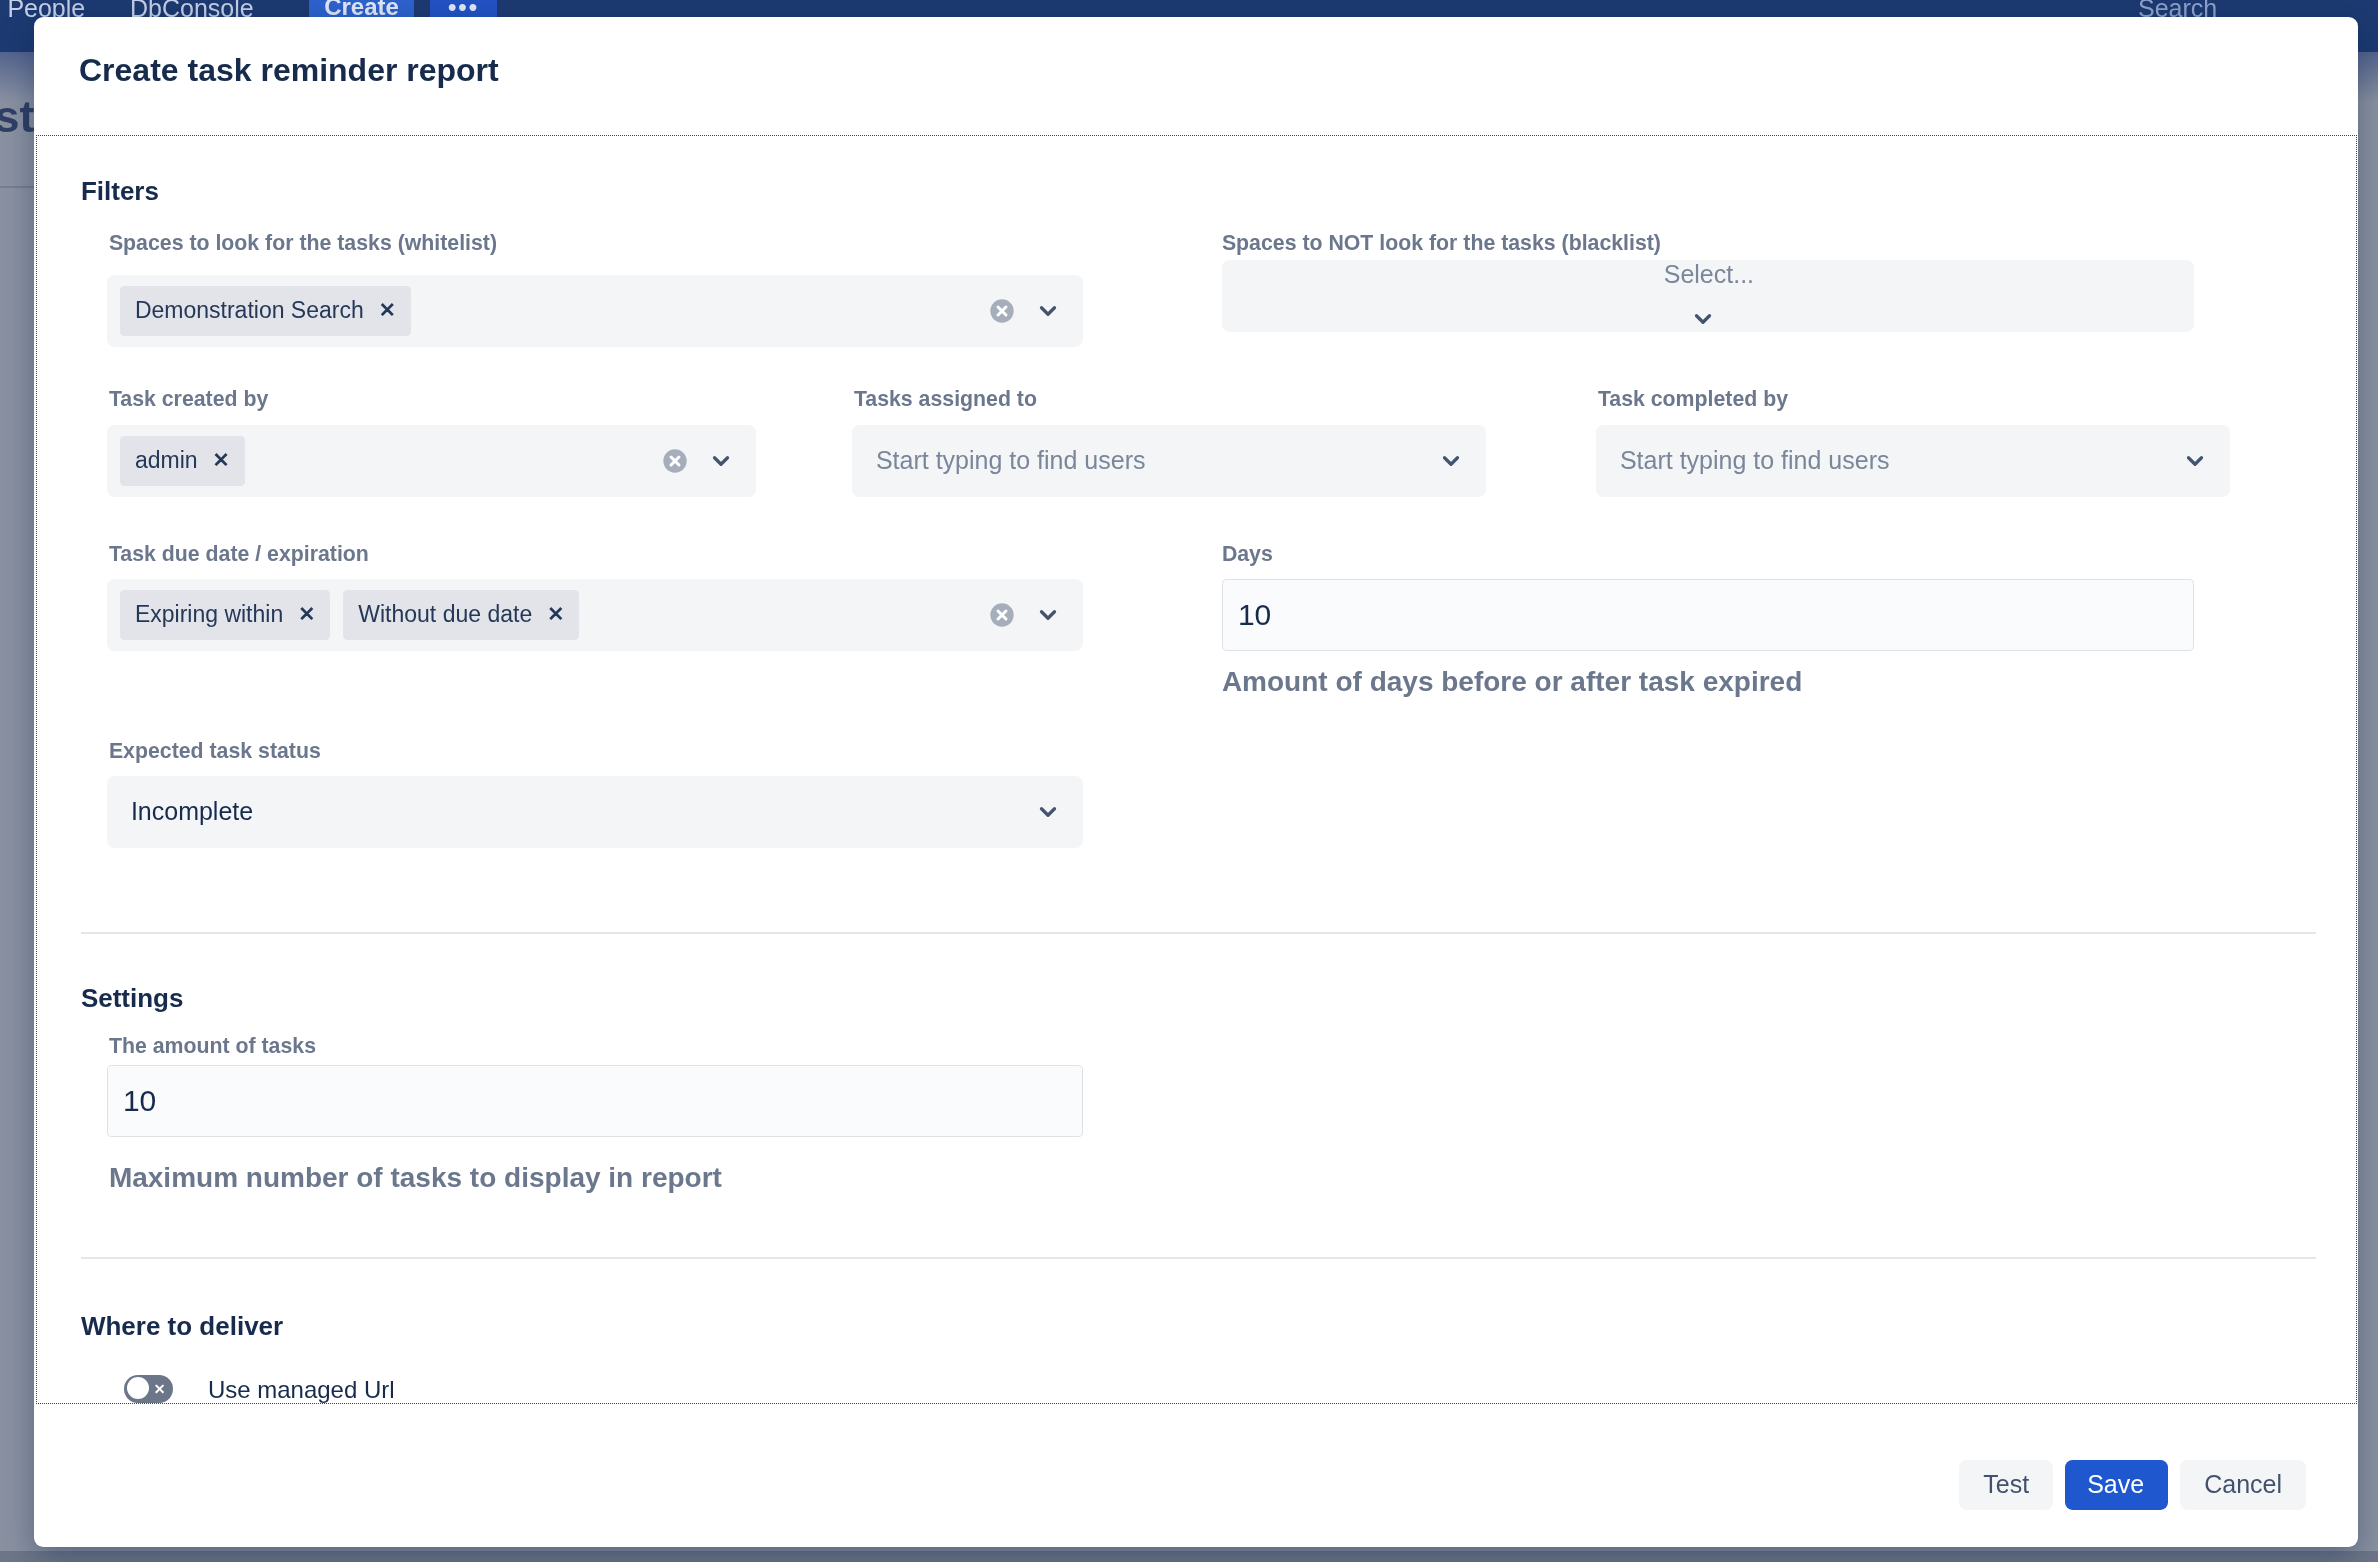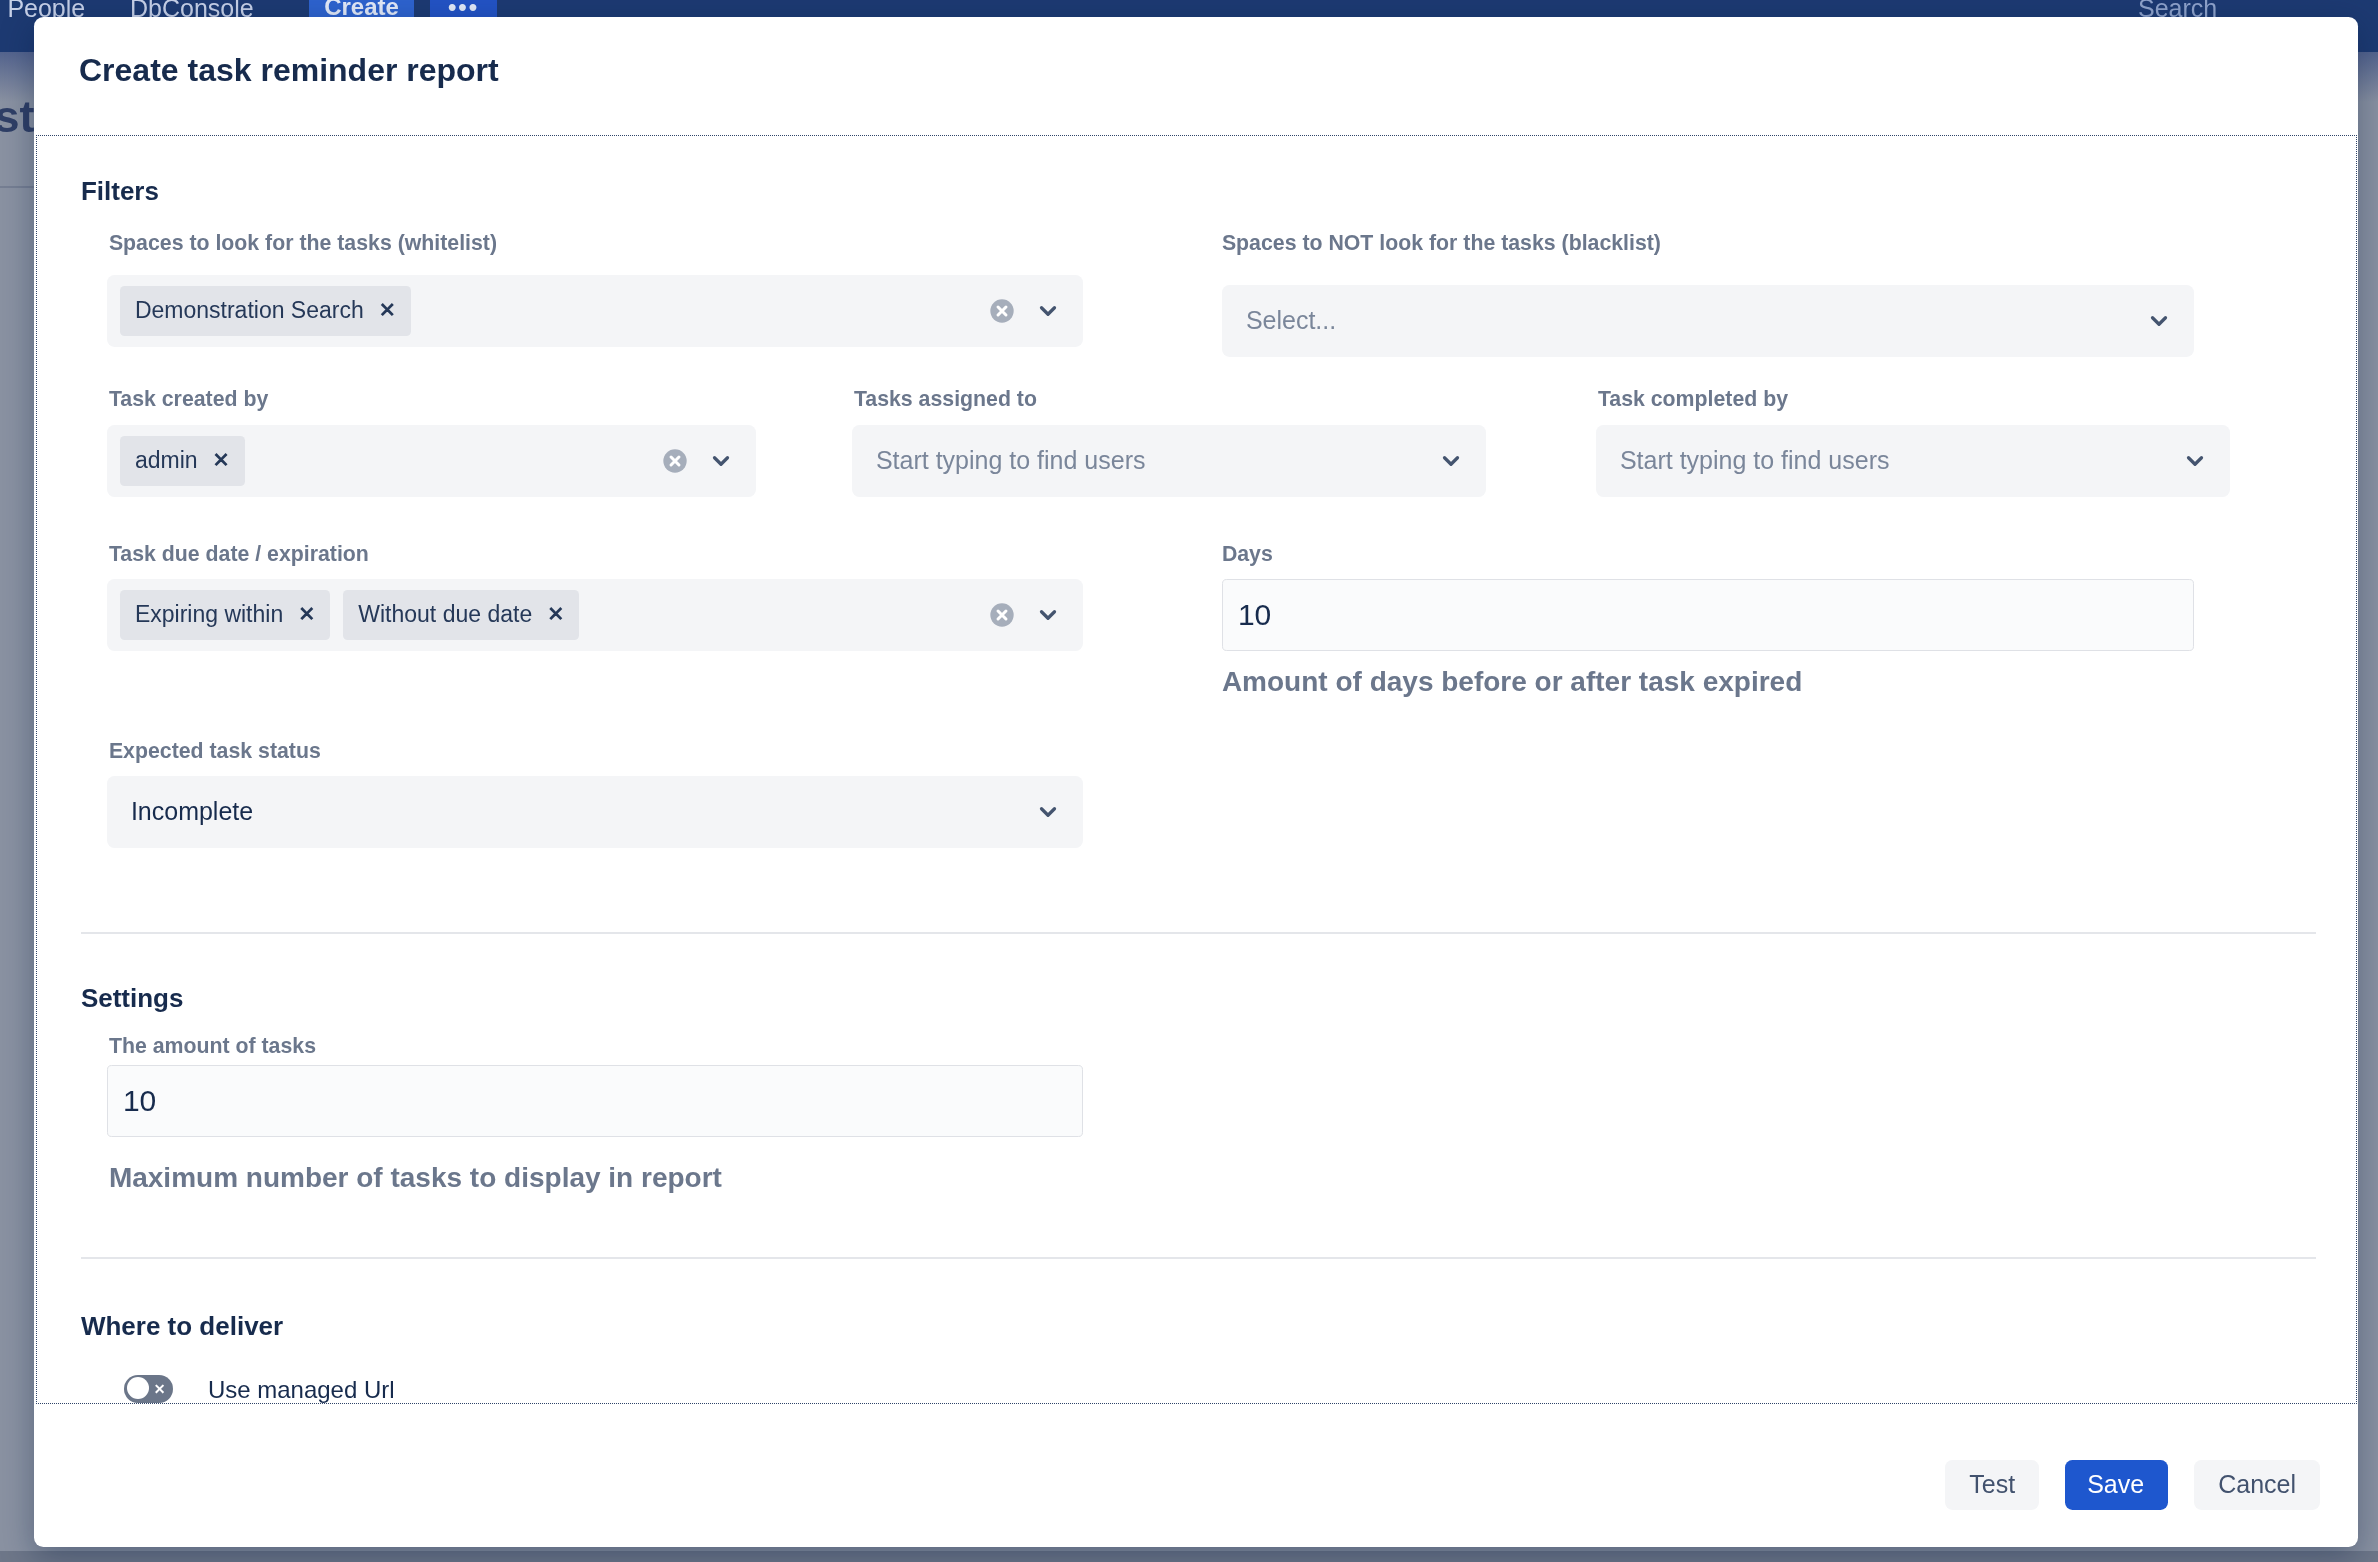--- a/index.html
+++ b/index.html
@@ -55,21 +55,21 @@
   .lbl-status{left:72px;top:601px;}
   .lbl-amount{left:72px;top:896px;}
   .lbl-toggle{position:absolute;left:171px;top:1239px;font-size:24px;line-height:30px;color:#172B4D;}
 
   
   .select{
     position:absolute;height:72px;background:#F4F5F7;border-radius:7.4px;
     display:flex;align-items:center;padding:0 22px 0 13px;cursor:pointer;
   }
   .sel-whitelist{left:70px;top:139px;width:976px;}
-  .sel-blacklist{left:1185px;top:149px;width:972px;}
+  .sel-blacklist{left:1185px;top:124px;width:972px;flex-direction:column;}
   .sel-created{left:70px;top:289px;width:649px;}
   .sel-assigned{left:815px;top:289px;width:634px;}
   .sel-completed{left:1559px;top:289px;width:634px;}
   .sel-duedate{left:70px;top:443px;width:976px;}
   .sel-status{left:70px;top:640px;width:976px;}
   .chips{display:flex;align-items:center;gap:13px;flex:1;min-width:0;}
   .chip{
     display:inline-flex;align-items:center;gap:15px;height:50px;
     background:#E2E4E9;border-radius:4.6px;padding:0 15px;
     font-size:23px;color:#253858;white-space:nowrap;
@@ -98,21 +98,21 @@
   .toggle{
     position:absolute;left:87px;top:1239px;width:49px;height:28px;border-radius:15px;
     background:#6B7689;cursor:pointer;
   }
   .toggle-knob{position:absolute;left:2.8px;top:2.8px;width:22px;height:22px;border-radius:50%;background:#FFFFFF;}
   .toggle-x{position:absolute;right:7.4px;top:50%;transform:translateY(-50%);
     color:#FFFFFF;font-size:14px;font-weight:700;line-height:1;}
 
   
   .modal-footer{
-    position:absolute;right:38px;top:1443px;display:flex;gap:26px;
+    position:absolute;right:52px;top:1443px;display:flex;gap:12px;
   }
   .btn{
     height:50px;border:none;border-radius:7.4px;padding:0 24px;min-width:80px;
     font-family:"Liberation Sans",sans-serif;font-size:25px;cursor:pointer;
     display:inline-flex;align-items:center;justify-content:center;
   }
   .btn-subtle{background:#F4F5F7;color:#42526E;font-weight:500;}
   .btn-primary{background:#1E57CE;color:#FFFFFF;font-weight:500;padding-left:22px;}
 </style>
 </head>

